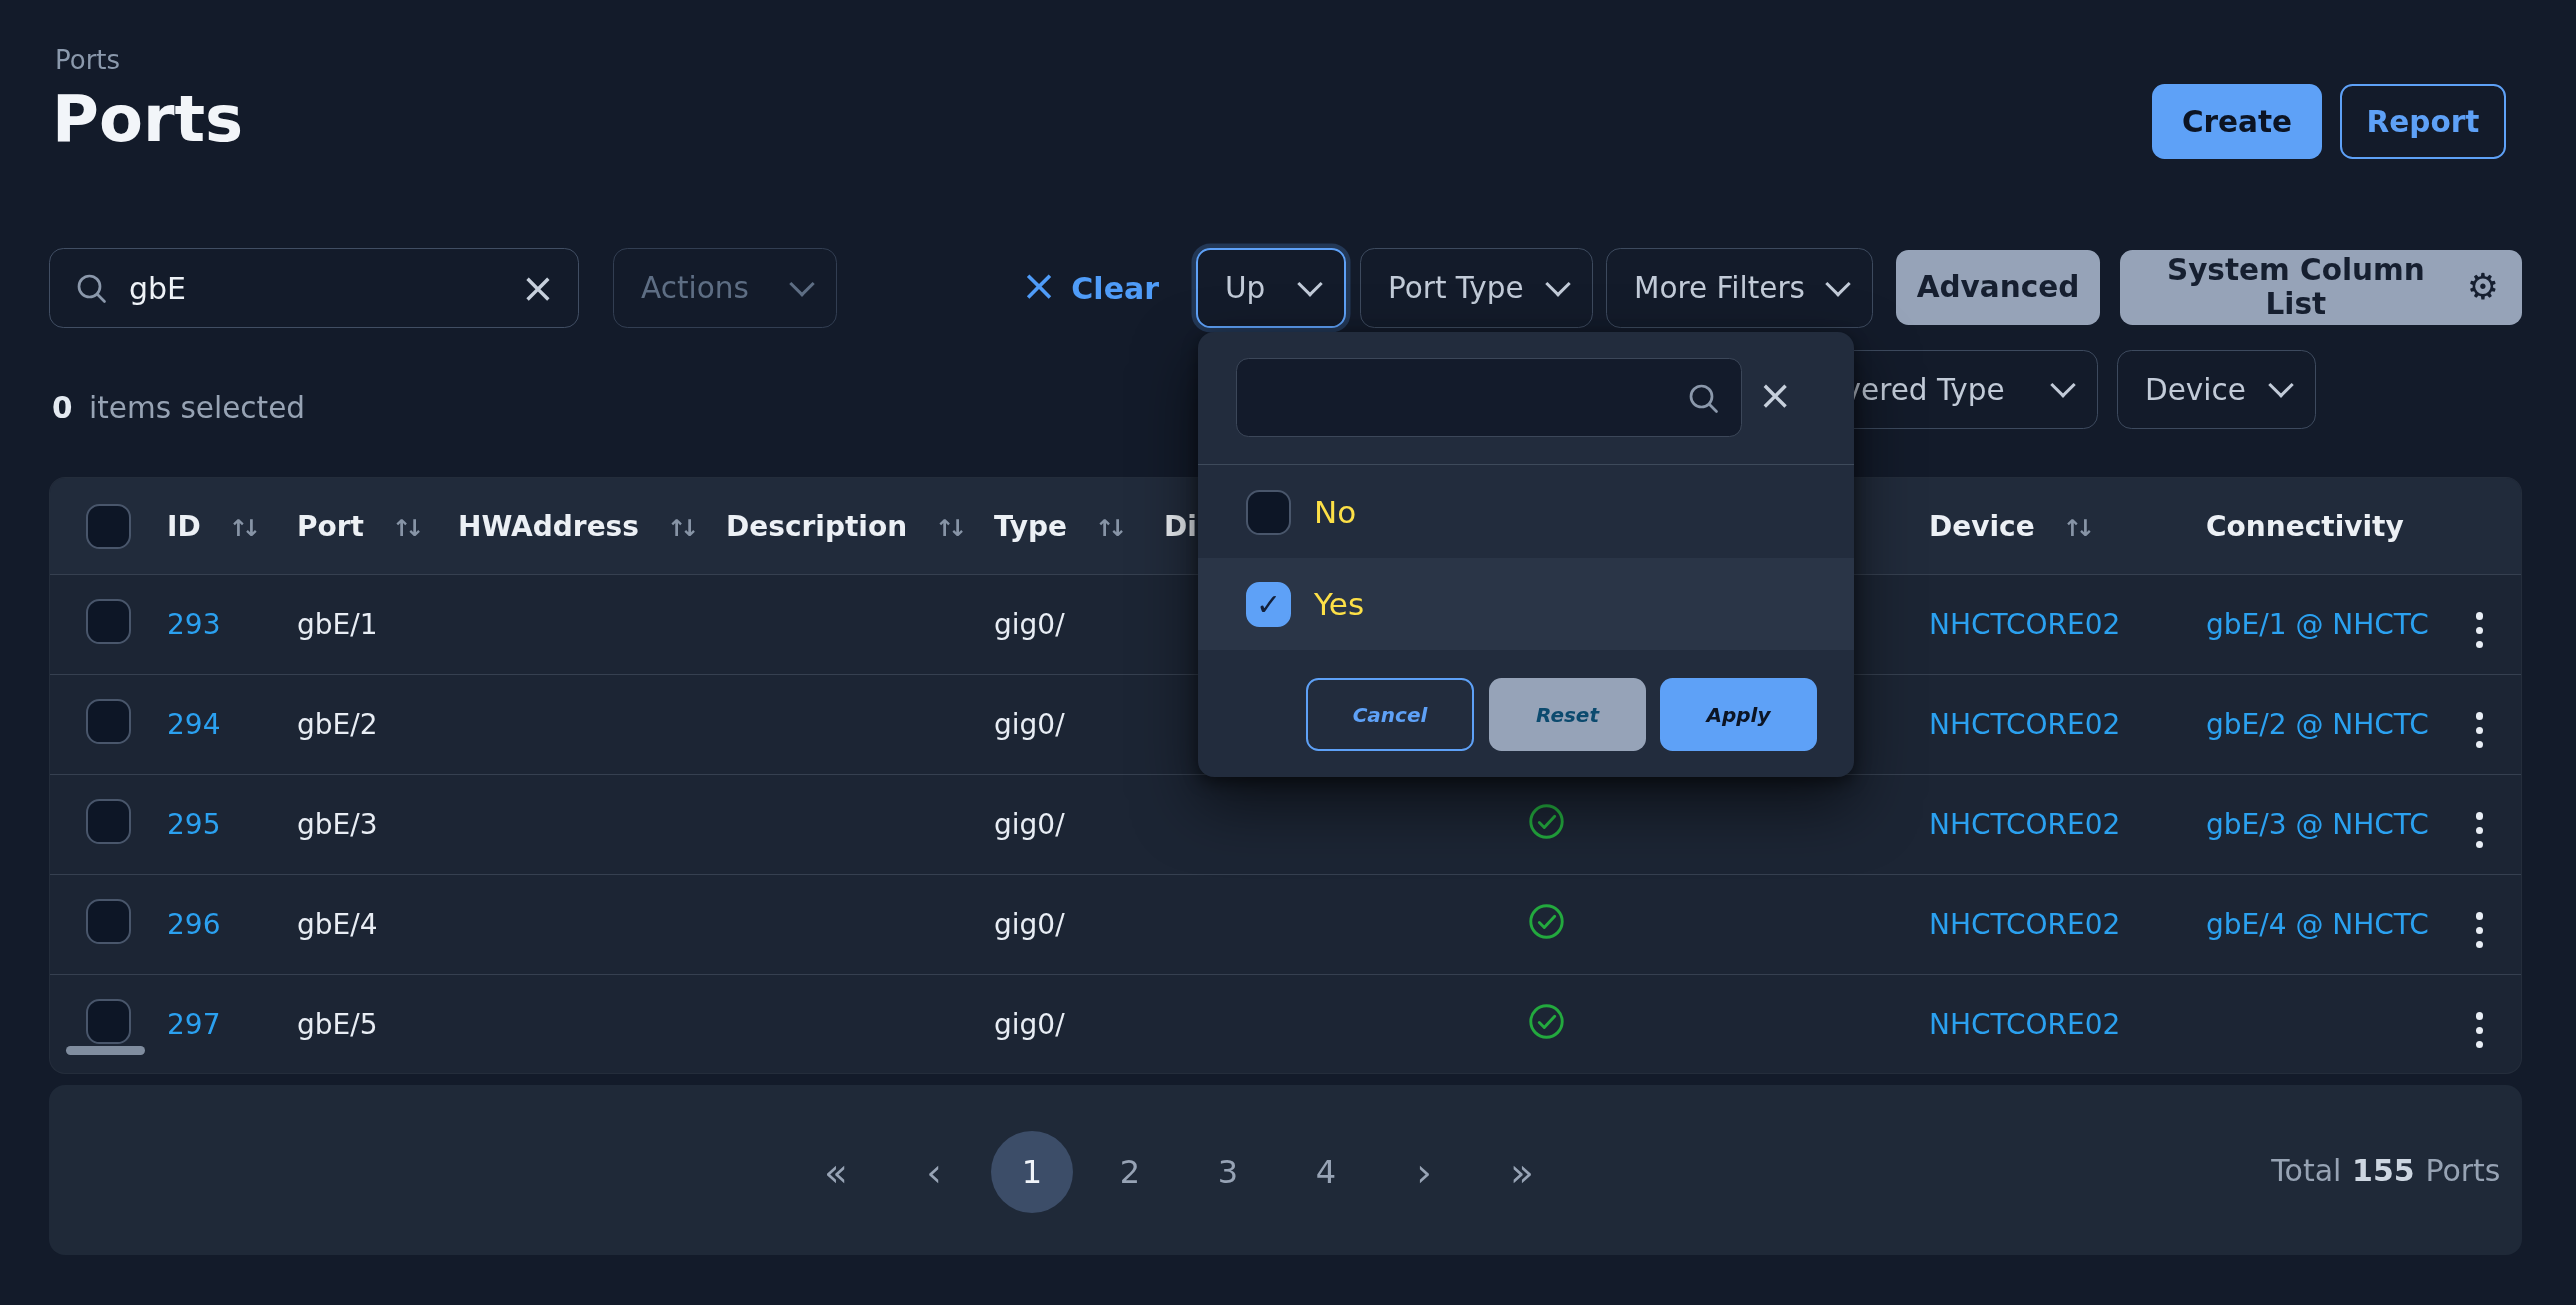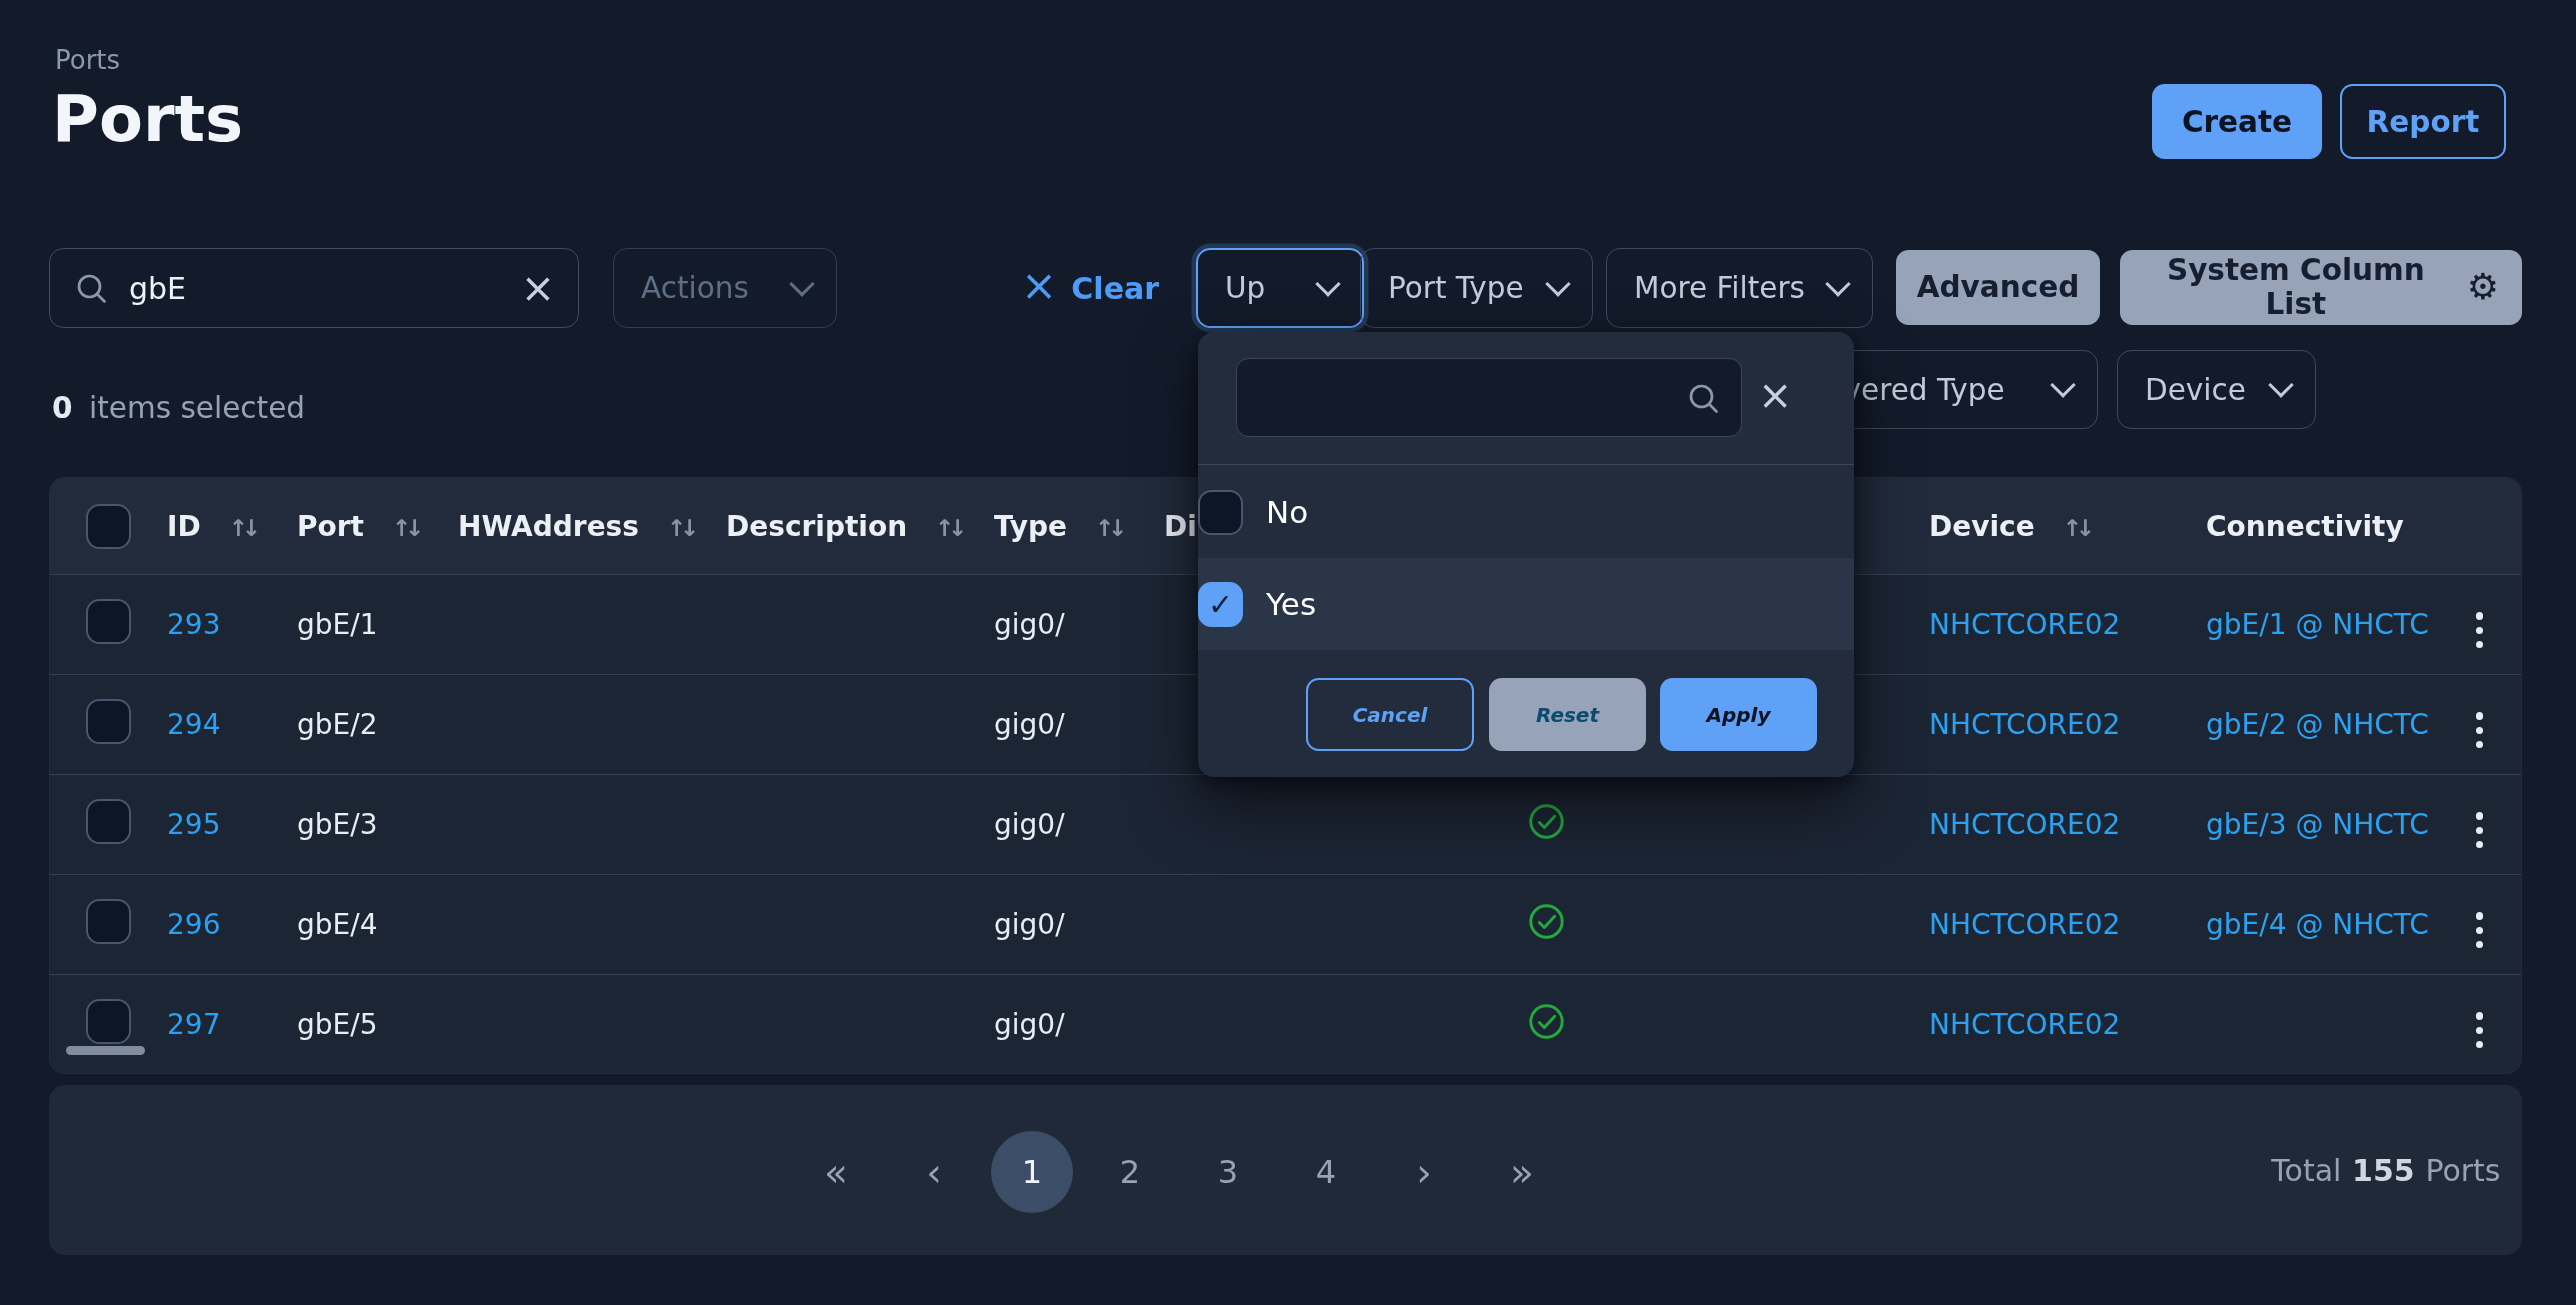--- a/index.html
+++ b/index.html
@@ -31,21 +31,21 @@
   .icon-x::after{content:"×";}
   .clear-btn{position:absolute;left:966px;top:0;height:80px;display:flex;align-items:center;gap:14.3px;background:none;border:none;
         color:#4f9cf8;font-size:30px;font-weight:700;cursor:pointer;font-family:inherit;}
   .clear-x{font-size:43px;font-weight:400;margin-top:-5.4px;}
   .clear-x::after{content:"×";}
   .btn-gray{position:absolute;height:75px;top:1.8px;border-radius:12.5px;background:#96a3b8;color:#161f30;font-weight:700;font-size:29.5px;
         display:flex;align-items:center;justify-content:center;border:none;cursor:pointer;font-family:inherit;box-sizing:border-box;}
   .gear{font-size:36px;line-height:1;margin-left:25px;}
   .gear::after{content:"⚙";}
   #chip-actions{left:564px;width:224px;gap:14px;}
-  #chip-up{left:1147px;width:168px;}
+  #chip-up{left:1147px;width:150px;}
   #chip-port-type{left:1311px;width:233px;}
   #chip-more{left:1557px;width:267px;}
   #btn-advanced{left:1847px;width:204px;}
   #btn-syslist{left:2071px;width:402px;justify-content:space-between;padding:0 23px 0 30px;}
   #chip-disc{left:1686px;width:363px;}
   #chip-device{left:2068px;width:199px;}
   #chip-speed{left:2283px;width:194px;}
 
   .selected-line{position:absolute;left:52px;top:391px;font-size:29.5px;color:#97a3b4;}
   .selected-line b{color:#e4eaf1;font-weight:700;margin-right:7.2px;}
@@ -83,22 +83,22 @@
   .total b{color:#cdd6e1;font-weight:700;}
 
   
   .popup{position:absolute;left:1198px;top:332px;width:656px;height:445px;background:#222c3d;border-radius:16px;z-index:50;
         box-shadow:0 27px 63px rgba(0,0,0,.55),0 5.4px 16px rgba(0,0,0,.45);}
   .popup-search{position:absolute;left:38px;top:26px;width:506px;height:79px;background:#131b2b;border:1.8px solid #3c4759;border-radius:12.5px;
         display:flex;align-items:center;padding:0 19.7px;box-sizing:border-box;gap:12.5px;}
   .popup-search input{flex:1;background:transparent;border:none;outline:none;color:#eef2f7;font-size:29.5px;font-family:inherit;min-width:0;}
   .popup-close{position:absolute;left:560px;top:43px;}
   .popup-divider{position:absolute;left:0;top:132px;width:100%;height:1.3px;background:rgba(148,163,184,.25);}
-  .opt{position:absolute;left:0;width:100%;height:92px;display:flex;align-items:center;gap:23px;box-sizing:border-box;
-        font-size:31px;color:#ffffff;cursor:pointer;}
+  .opt{position:absolute;left:0;width:100%;height:92px;display:flex;align-items:center;gap:23px;padding-left:48px;box-sizing:border-box;
+        font-size:31px;color:#fde047;cursor:pointer;}
   #opt-no{top:134px;}
   #opt-yes{top:226px;background:#2a3547;}
   .popup-btn{position:absolute;top:346px;height:73px;border-radius:12.5px;font-size:20px;font-weight:700;display:flex;align-items:center;
         justify-content:center;cursor:pointer;border:none;box-sizing:border-box;font-family:inherit;font-style:italic;}
   #btn-cancel{left:108px;width:168px;background:transparent;border:2.2px solid #5ea1f7;color:#5ea1f7;}
   #btn-reset{left:291px;width:157px;background:#96a3b8;color:#0c4a6e;}
   #btn-apply{left:462px;width:157px;background:#5ea1f7;color:#0c1424;}
 </style>
 </head>
 <body>

